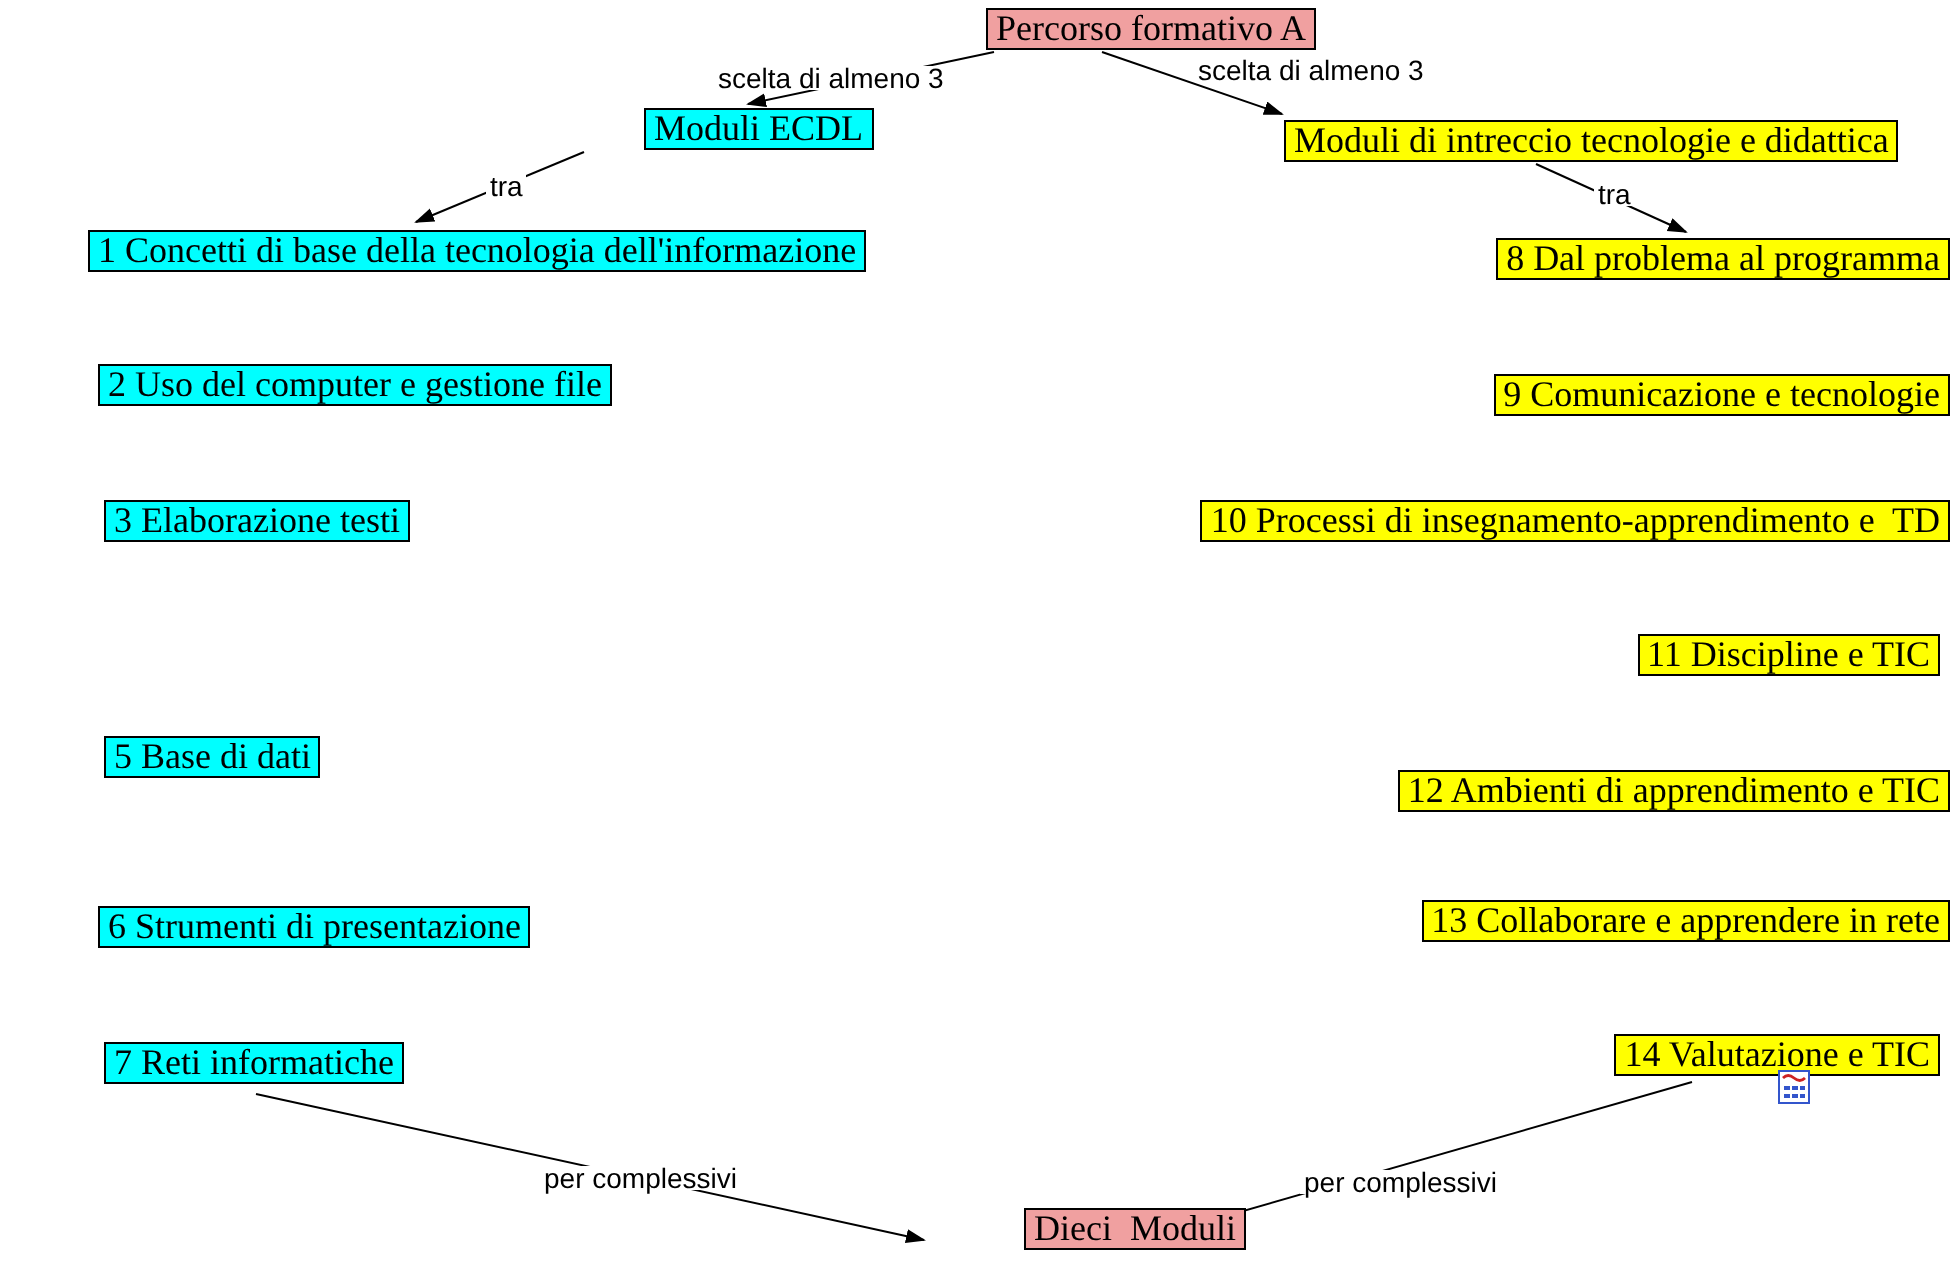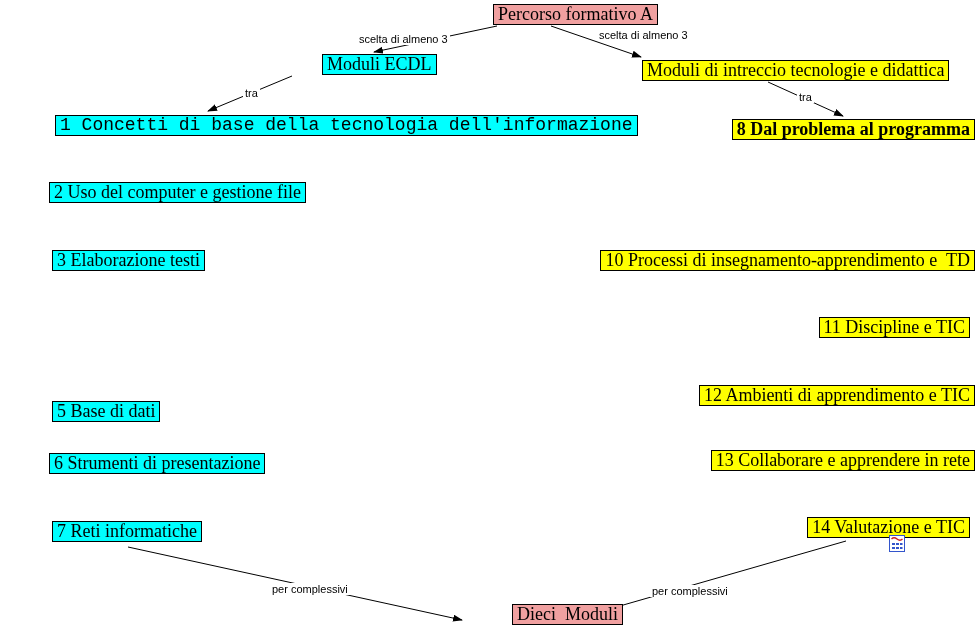--- a/index.html
+++ b/index.html
@@ -27,21 +27,21 @@
     box-sizing: border-box;
     color: #000000;
     margin-left: 44px;
   }
   .node.pink   { background: var(--root_fill, #f0a0a0); }
   .node.cyan   { background: var(--ecdl_fill, #00ffff); }
   .node.yellow { background: var(--didattica_fill, #ffff00); }
   .edge-label {
     position: absolute;
     font-family: "Liberation Sans", sans-serif;
-    font-size: 11px;
+    font-size: 14px;
     line-height: 12px;
     background: #ffffff;
     padding: 0 2px;
     white-space: nowrap;
     color: #000000;
   }
   .resource-icon {
     position: absolute;
     left: 888px; top: 533px;
     width: 18px; height: 20px;
@@ -72,28 +72,29 @@
   <div class="edge-label" style="left:243px; top:87px;">tra</div>
   <div class="edge-label" style="left:797px; top:91px;">tra</div>
   <div class="edge-label" style="left:270px; top:583px;">per complessivi</div>
   <div class="edge-label" style="left:650px; top:585px;">per complessivi</div>
 
   <div class="node pink" style="left:449px; top:4px;">Percorso formativo A</div>
 
   <div class="node cyan" style="left:278px; top:54px;">Moduli ECDL</div>
   <div class="node yellow" style="left:598px; top:60px;">Moduli di intreccio tecnologie e didattica</div>
 
-  <div class="node cyan" style="left:11px; top:115px;font-family:Liberation Mono, monospace;">1 Concetti di base della tecnologia dell'informazione</div>
+  <div class="node cyan" style="left:0px; top:115px;">1 Concetti di base della tecnologia dell'informazione</div>
   <div class="node cyan" style="left:5px; top:182px;font-family:Liberation Serif, serif;">2 Uso del computer e gestione file</div>
   <div class="node cyan" style="left:8px; top:250px;">3 Elaborazione testi</div>
-  <div class="node cyan" style="left:8px; top:401px;">5 Base di dati</div>
+  <div class="node cyan" style="left:8px; top:368px;">5 Base di dati</div>
   <div class="node cyan" style="left:5px; top:453px;">6 Strumenti di presentazione</div>
   <div class="node cyan" style="left:8px; top:521px;text-align:right;">7 Reti informatiche</div>
 
-  <div class="node yellow" style="right:3px; top:119px;font-weight:bold;">8 Dal problema al programma</div>
+  <div class="node yellow" style="right:3px; top:119px;">8 Dal problema al programma</div>
+  <div class="node yellow" style="right:3px; top:187px;">9 Comunicazione e tecnologie</div>
   <div class="node yellow" style="right:3px; top:250px;">10 Processi di insegnamento-apprendimento e  TD</div>
   <div class="node yellow" style="right:8px; top:317px;">11 Discipline e TIC</div>
   <div class="node yellow" style="right:3px; top:385px;">12 Ambienti di apprendimento e TIC</div>
   <div class="node yellow" style="right:3px; top:450px;">13 Collaborare e apprendere in rete</div>
   <div class="node yellow" style="right:8px; top:517px;">14 Valutazione e TIC</div>
 
   <div class="resource-icon">
     <svg width="18" height="20" viewBox="0 0 18 20">
       <rect x="1.5" y="2.5" width="15" height="16" fill="#ffffff" stroke="#3355cc" stroke-width="1"></rect>
       <path d="M3.5 6 Q6 3.5 9 6 Q12 8.5 14.5 6" fill="none" stroke="#cc2222" stroke-width="1.4"></path>

